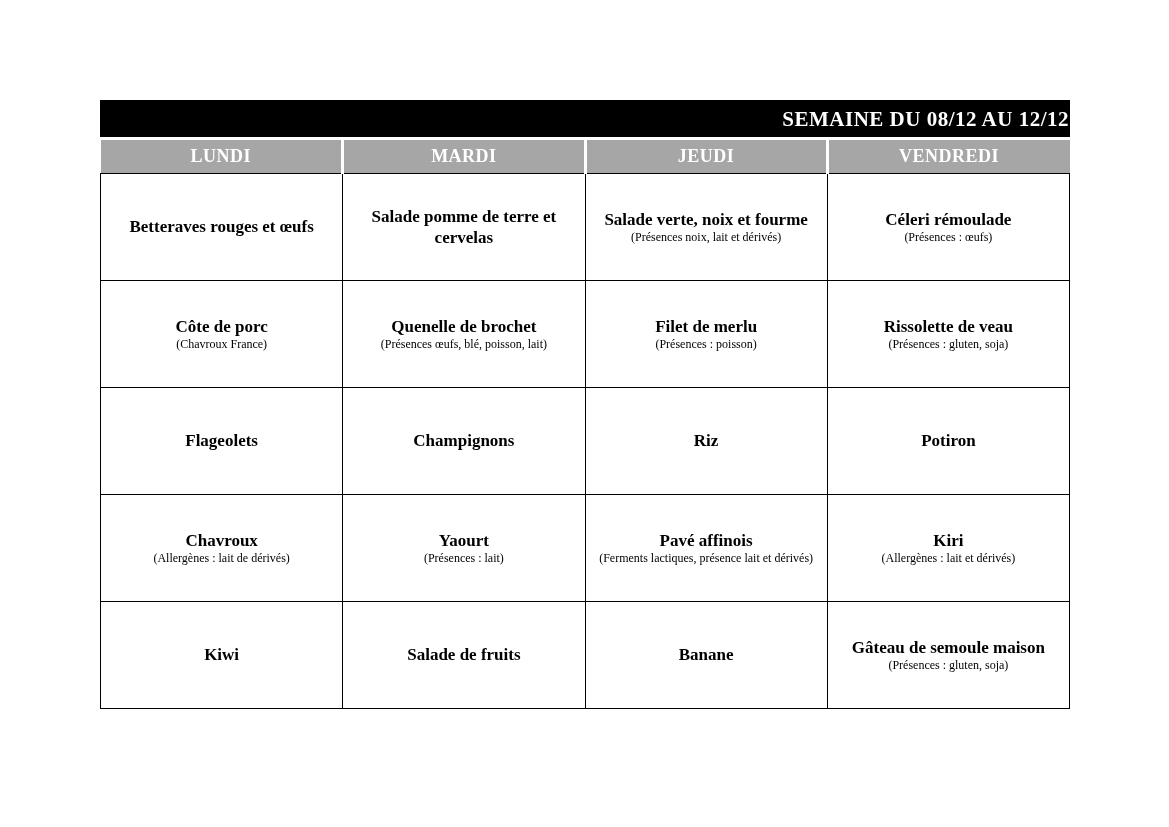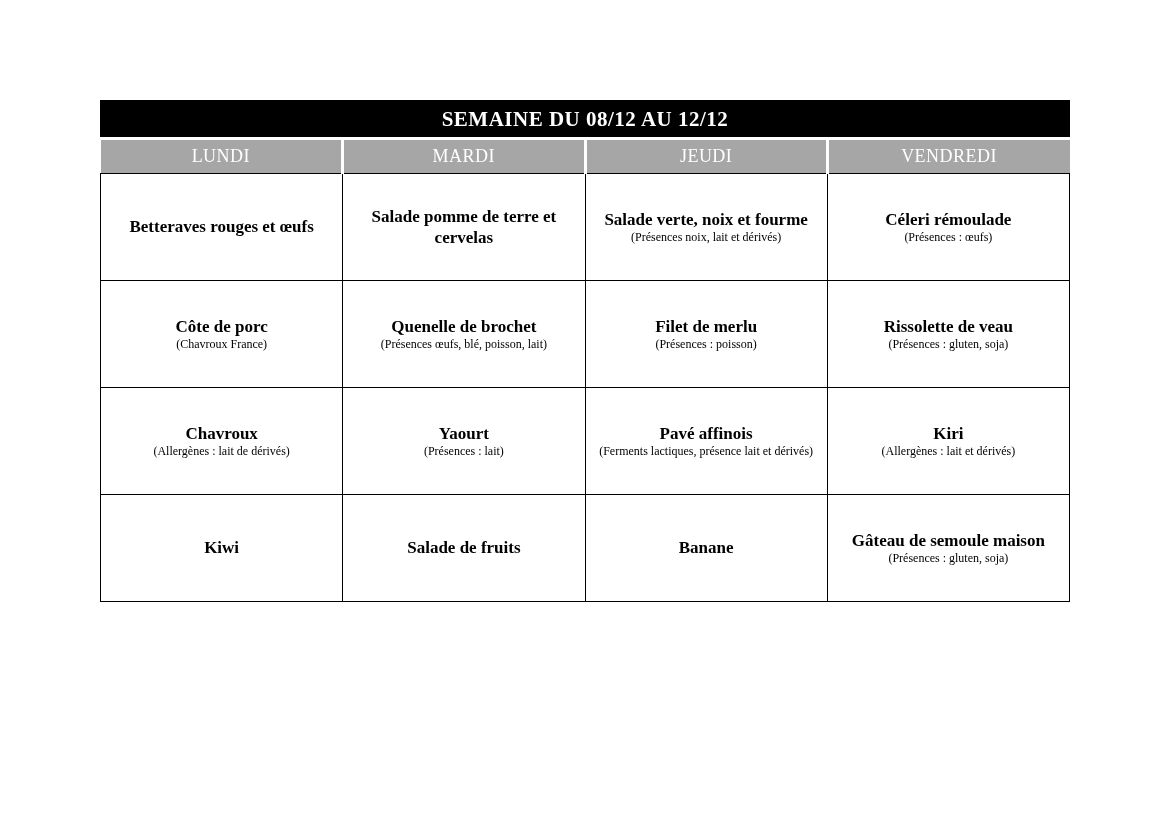--- a/index.html
+++ b/index.html
@@ -32,29 +32,29 @@
     width: 970px;
     border-collapse: collapse;
     table-layout: fixed;
   }
   table.menu col { width: 25%; }
   .title-cell {
     background: var(--title-bg);
     color: var(--title-fg);
     font-weight: bold;
     font-size: 21px;
-    text-align: center;
+    text-align: right;
     height: 38px;
     letter-spacing: 0.5px;
     border: 1px solid var(--title-bg);
   }
   .day-header {
     background: var(--header-bg);
     color: var(--header-fg);
-    font-weight: normal;
+    font-weight: bold;
     font-size: 18px;
     text-align: center;
     height: 35px;
     border-top: 3px solid var(--page-bg);
     border-bottom: 1px solid var(--border);
     letter-spacing: 0.5px;
   }
   .day-header + .day-header {
     border-left: 3px solid var(--page-bg);
     margin-top: 20px;
@@ -136,20 +136,38 @@
           <span class="item-name">Filet de merlu</span>
           <span class="item-note">(Présences : poisson)</span>
         </td>
         <td class="menu-cell">
           <span class="item-name">Rissolette de veau</span>
           <span class="item-note">(Présences : gluten, soja)</span>
         </td>
       </tr>
       <tr>
         <td class="menu-cell">
+          <span class="item-name">Flageolets</span>
+
+        </td>
+        <td class="menu-cell">
+          <span class="item-name">Champignons</span>
+
+        </td>
+        <td class="menu-cell">
+          <span class="item-name">Riz</span>
+
+        </td>
+        <td class="menu-cell">
+          <span class="item-name">Potiron</span>
+
+        </td>
+      </tr>
+      <tr>
+        <td class="menu-cell">
           <span class="item-name">Chavroux</span>
           <span class="item-note">(Allergènes : lait de dérivés)</span>
         </td>
         <td class="menu-cell">
           <span class="item-name">Yaourt</span>
           <span class="item-note">(Présences : lait)</span>
         </td>
         <td class="menu-cell">
           <span class="item-name">Pavé affinois</span>
           <span class="item-note">(Ferments lactiques, présence lait et dérivés)</span>

